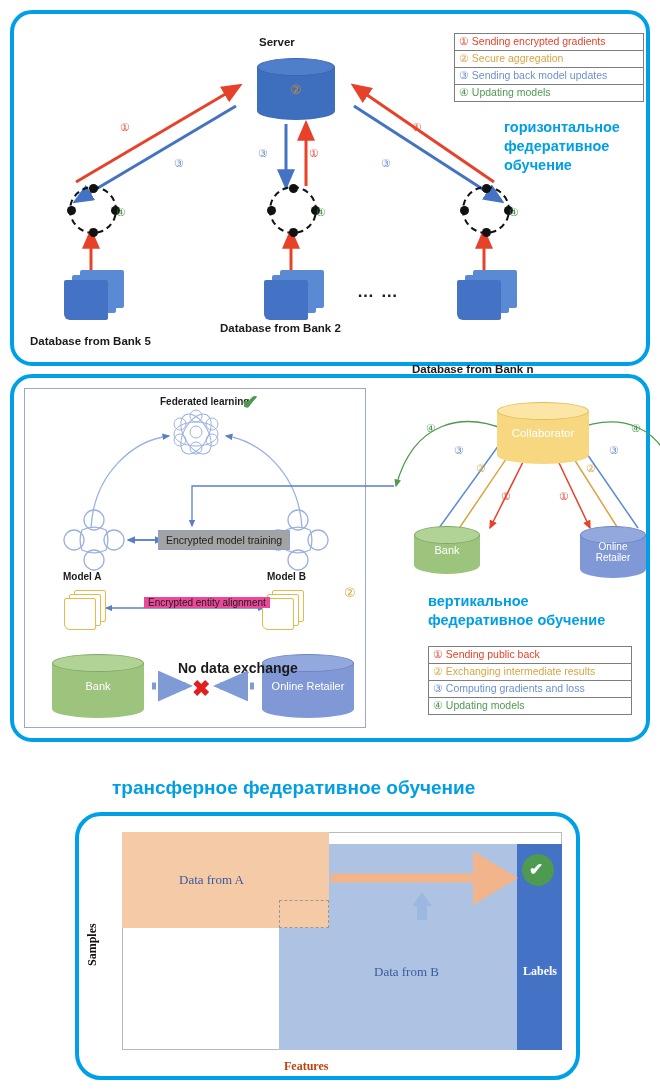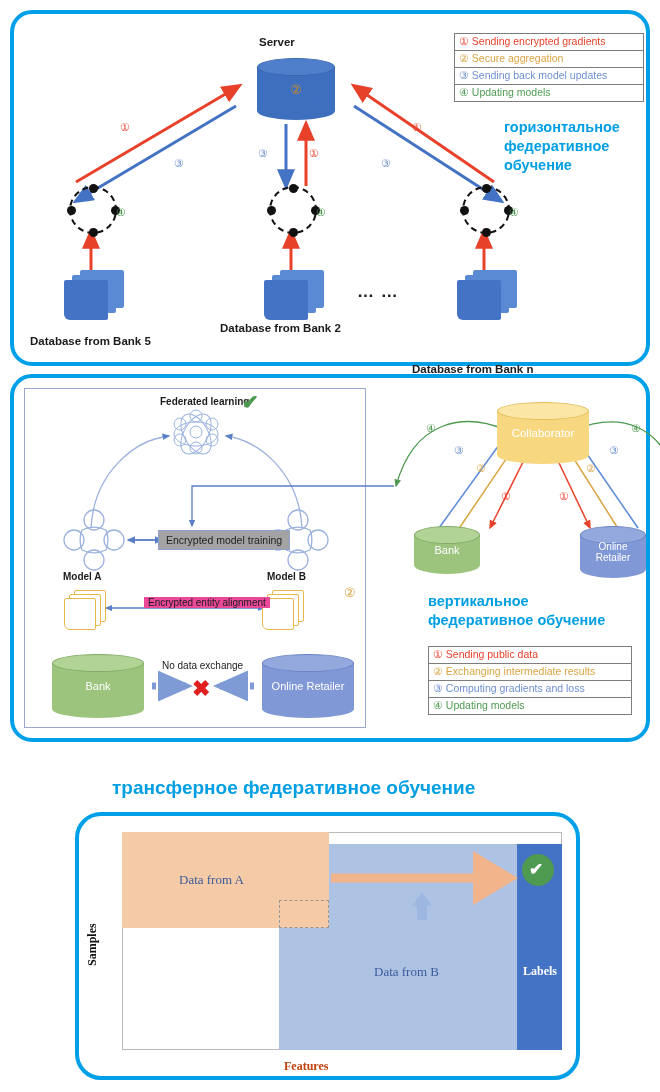--- a/index.html
+++ b/index.html
@@ -249,21 +249,21 @@
     <div class="lbl">Bank</div>
   </div>
   <div class="cyl" style="left:248px;top:276px;width:92px;height:64px;">
     <div class="body" style="background:#8098D6;"></div>
     <div class="bot" style="background:#8098D6;"></div>
     <div class="top" style="background:#93A9DE;border:1px solid #6A83C4;box-sizing:border-box;"></div>
     <div class="lbl">Online
 Retailer</div>
   </div>
 
-  <div class="txt" style="left:148px;top:282px;font-size:10px;font-weight:normal;color:#1b1b1b;">No data exchange</div>
+  <div class="txt" style="left:164px;top:282px;font-size:14px;font-weight:bold;color:#1b1b1b;">No data exchange</div>
   <div class="txt" style="left:178px;top:298px;font-size:22px;color:#E02020;font-weight:bold;">✖</div>
   <svg class="over" width="640" height="368">
     <defs>
       <marker id="ar-fat" markerWidth="5" markerHeight="5" refX="4" refY="2.2" orient="auto">
         <path d="M0,0 L5,2.2 L0,4.4 z" fill="#7E9BD6"></path>
       </marker>
     </defs>
     <line x1="138" y1="308" x2="172" y2="308" stroke="#7E9BD6" stroke-width="7" stroke-dasharray="4 2" marker-end="url(#ar-fat)"></line>
     <line x1="240" y1="308" x2="206" y2="308" stroke="#7E9BD6" stroke-width="7" stroke-dasharray="4 2" marker-end="url(#ar-fat)"></line>
   </svg>
@@ -327,21 +327,21 @@
   <div class="txt cnum" style="left:572px;top:84px;color:#D9A441;">②</div>
   <div class="txt cnum" style="left:487px;top:112px;color:#E8412A;">①</div>
   <div class="txt cnum" style="left:545px;top:112px;color:#E8412A;">①</div>
 
   <div class="rutitle" style="left:414px;top:214px;">вертикальное
 федеративное обучение</div>
 
   <div class="legend" style="left:414px;top:268px;width:204px;">
     <div class="row" style="color:#E8412A;">
       <span class="cnum">①</span>
-      <span>Sending public data</span>
+      <span>Sending public back</span>
     </div>
     <div class="row" style="color:#D9A441;">
       <span class="cnum">②</span>
       <span>Exchanging intermediate results</span>
     </div>
     <div class="row" style="color:#6E90D0;">
       <span class="cnum">③</span>
       <span>Computing gradients and loss</span>
     </div>
     <div class="row" style="color:#4E9A51;">

